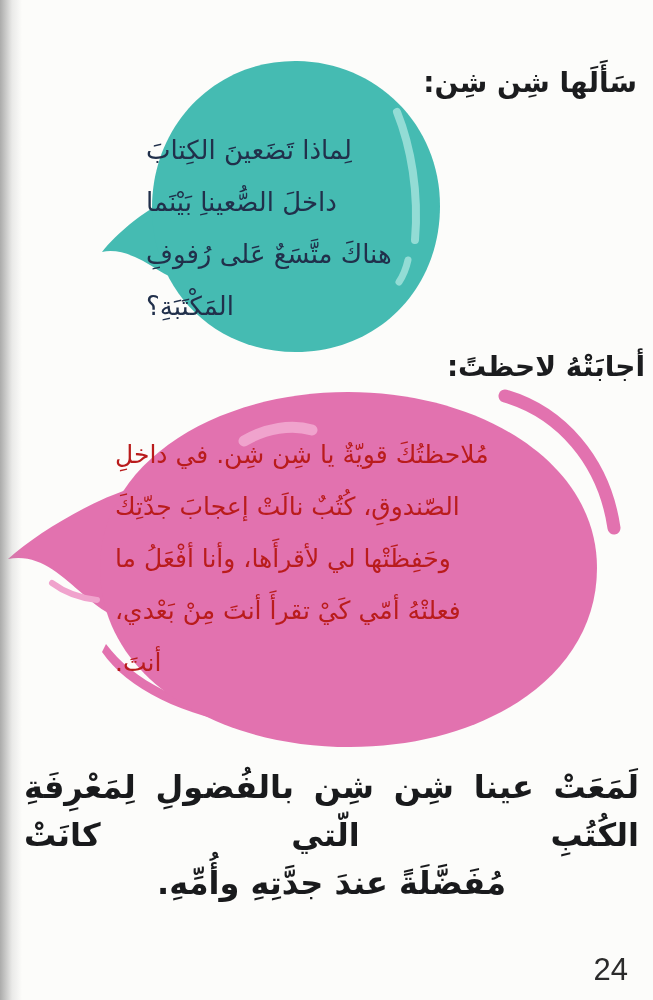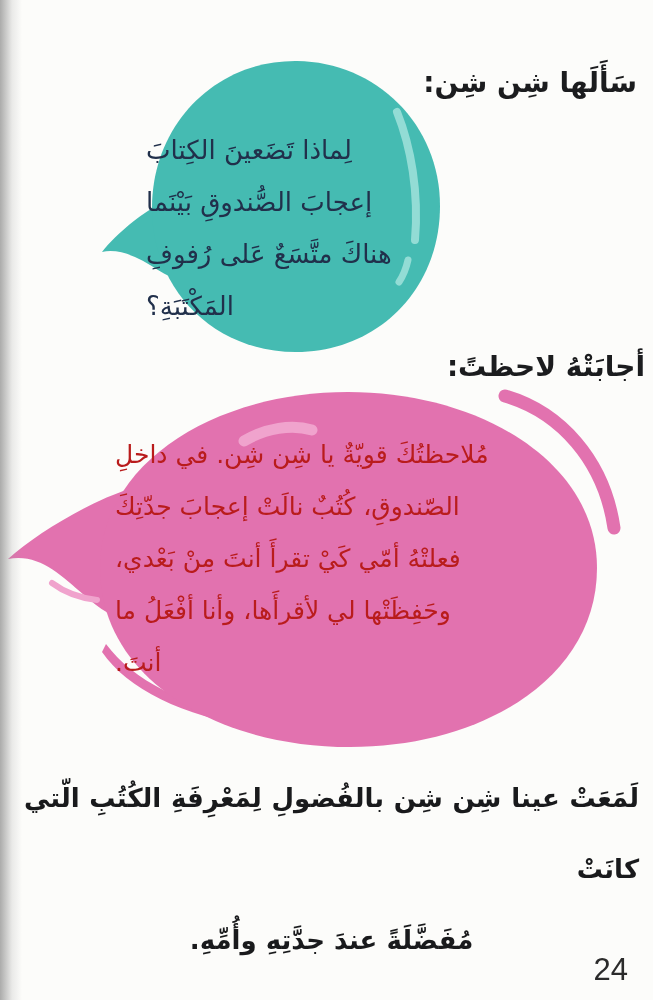--- a/index.html
+++ b/index.html
@@ -19,21 +19,21 @@
     font-size:28px;color:#1b1c1e;white-space:nowrap;margin-left:6px;
   }
   #speaker1-label{top:66px;right:16px;}
   #speaker2-label{top:350px;right:8px;}
   .bubble-text{position:absolute;direction:rtl;text-align:left;font-weight:normal;}
   .bubble-text .line{white-space:nowrap;}
   #question-text{left:146px;top:124px;width:300px;font-size:26px;line-height:52px;color:#21304b;}
   #answer-text{left:115px;top:429px;width:466px;font-size:25px;line-height:52px;color:#b91c1c;}
   .closing{
     position:absolute;left:24px;right:14px;top:763px;direction:rtl;
-    font-weight:bold;font-size:26px;line-height:71px;color:#191a1c;
+    font-weight:bold;font-size:32px;line-height:48px;color:#191a1c;
   }
   .closing .l1{text-align:justify;text-align-last:justify;}
   .closing .l2{text-align:center;}
   #page-number{
     position:absolute;right:25px;bottom:12px;
     font-size:31px;color:#2b2b2b;font-family:"Liberation Sans", sans-serif;
   }
 </style>
 </head>
 <body>
@@ -53,32 +53,32 @@
     <path d="M132,488 C88,502 36,534 8,559 C38,553 60,574 84,595 C102,611 120,623 136,619 C128,590 127,540 132,488 Z" fill="#e272af"></path>
     <path d="M348,392 C480,392 597,462 597,568 C597,678 482,747 350,747 C216,747 100,678 100,568 C100,462 216,392 348,392 Z" fill="#e272af"></path>
     <path fill="none" stroke-width="11" stroke-linecap="round" d="M244,441 C266,428 292,424 312,430" stroke="#f0a3cd"></path>
     <path fill="none" stroke-width="6" stroke-linecap="round" d="M52,583 C64,592 80,598 97,600" stroke="#f0a3cd"></path>
   </svg>
 
   <div class="label" id="speaker1-label">سَأَلَها شِن شِن:</div>
 
   <div class="bubble-text" id="question-text">
     <div class="line">لِماذا تَضَعينَ الكِتابَ</div>
-    <div class="line">إعجابَ الصُّندوقِ بَيْنَما</div>
+    <div class="line">داخلَ الصُّعيناِ بَيْنَما</div>
     <div class="line">هناكَ متَّسَعٌ عَلى رُفوفِ</div>
     <div class="line">المَكْتَبَةِ؟</div>
   </div>
 
   <div class="label" id="speaker2-label">أجابَتْهُ لاحظتً:</div>
 
   <div class="bubble-text" id="answer-text">
     <div class="line">مُلاحظتُكَ قويّةٌ يا شِن شِن. في داخلِ</div>
     <div class="line">الصّندوقِ، كُتُبٌ نالَتْ إعجابَ جدّتِكَ</div>
+    <div class="line">وحَفِظَتْها لي لأقرأَها، وأنا أفْعَلُ ما</div>
     <div class="line">فعلتْهُ أمّي كَيْ تقرأَ أنتَ مِنْ بَعْدي،</div>
-    <div class="line">وحَفِظَتْها لي لأقرأَها، وأنا أفْعَلُ ما</div>
     <div class="line">أنتَ.</div>
   </div>
 
   <div class="closing">
     <div class="l1">لَمَعَتْ عينا شِن شِن بالفُضولِ لِمَعْرِفَةِ الكُتُبِ الّتي كانَتْ</div>
     <div class="l2">مُفَضَّلَةً عندَ جدَّتِهِ وأُمِّهِ.</div>
   </div>
 
   <div id="page-number">24</div>
 

